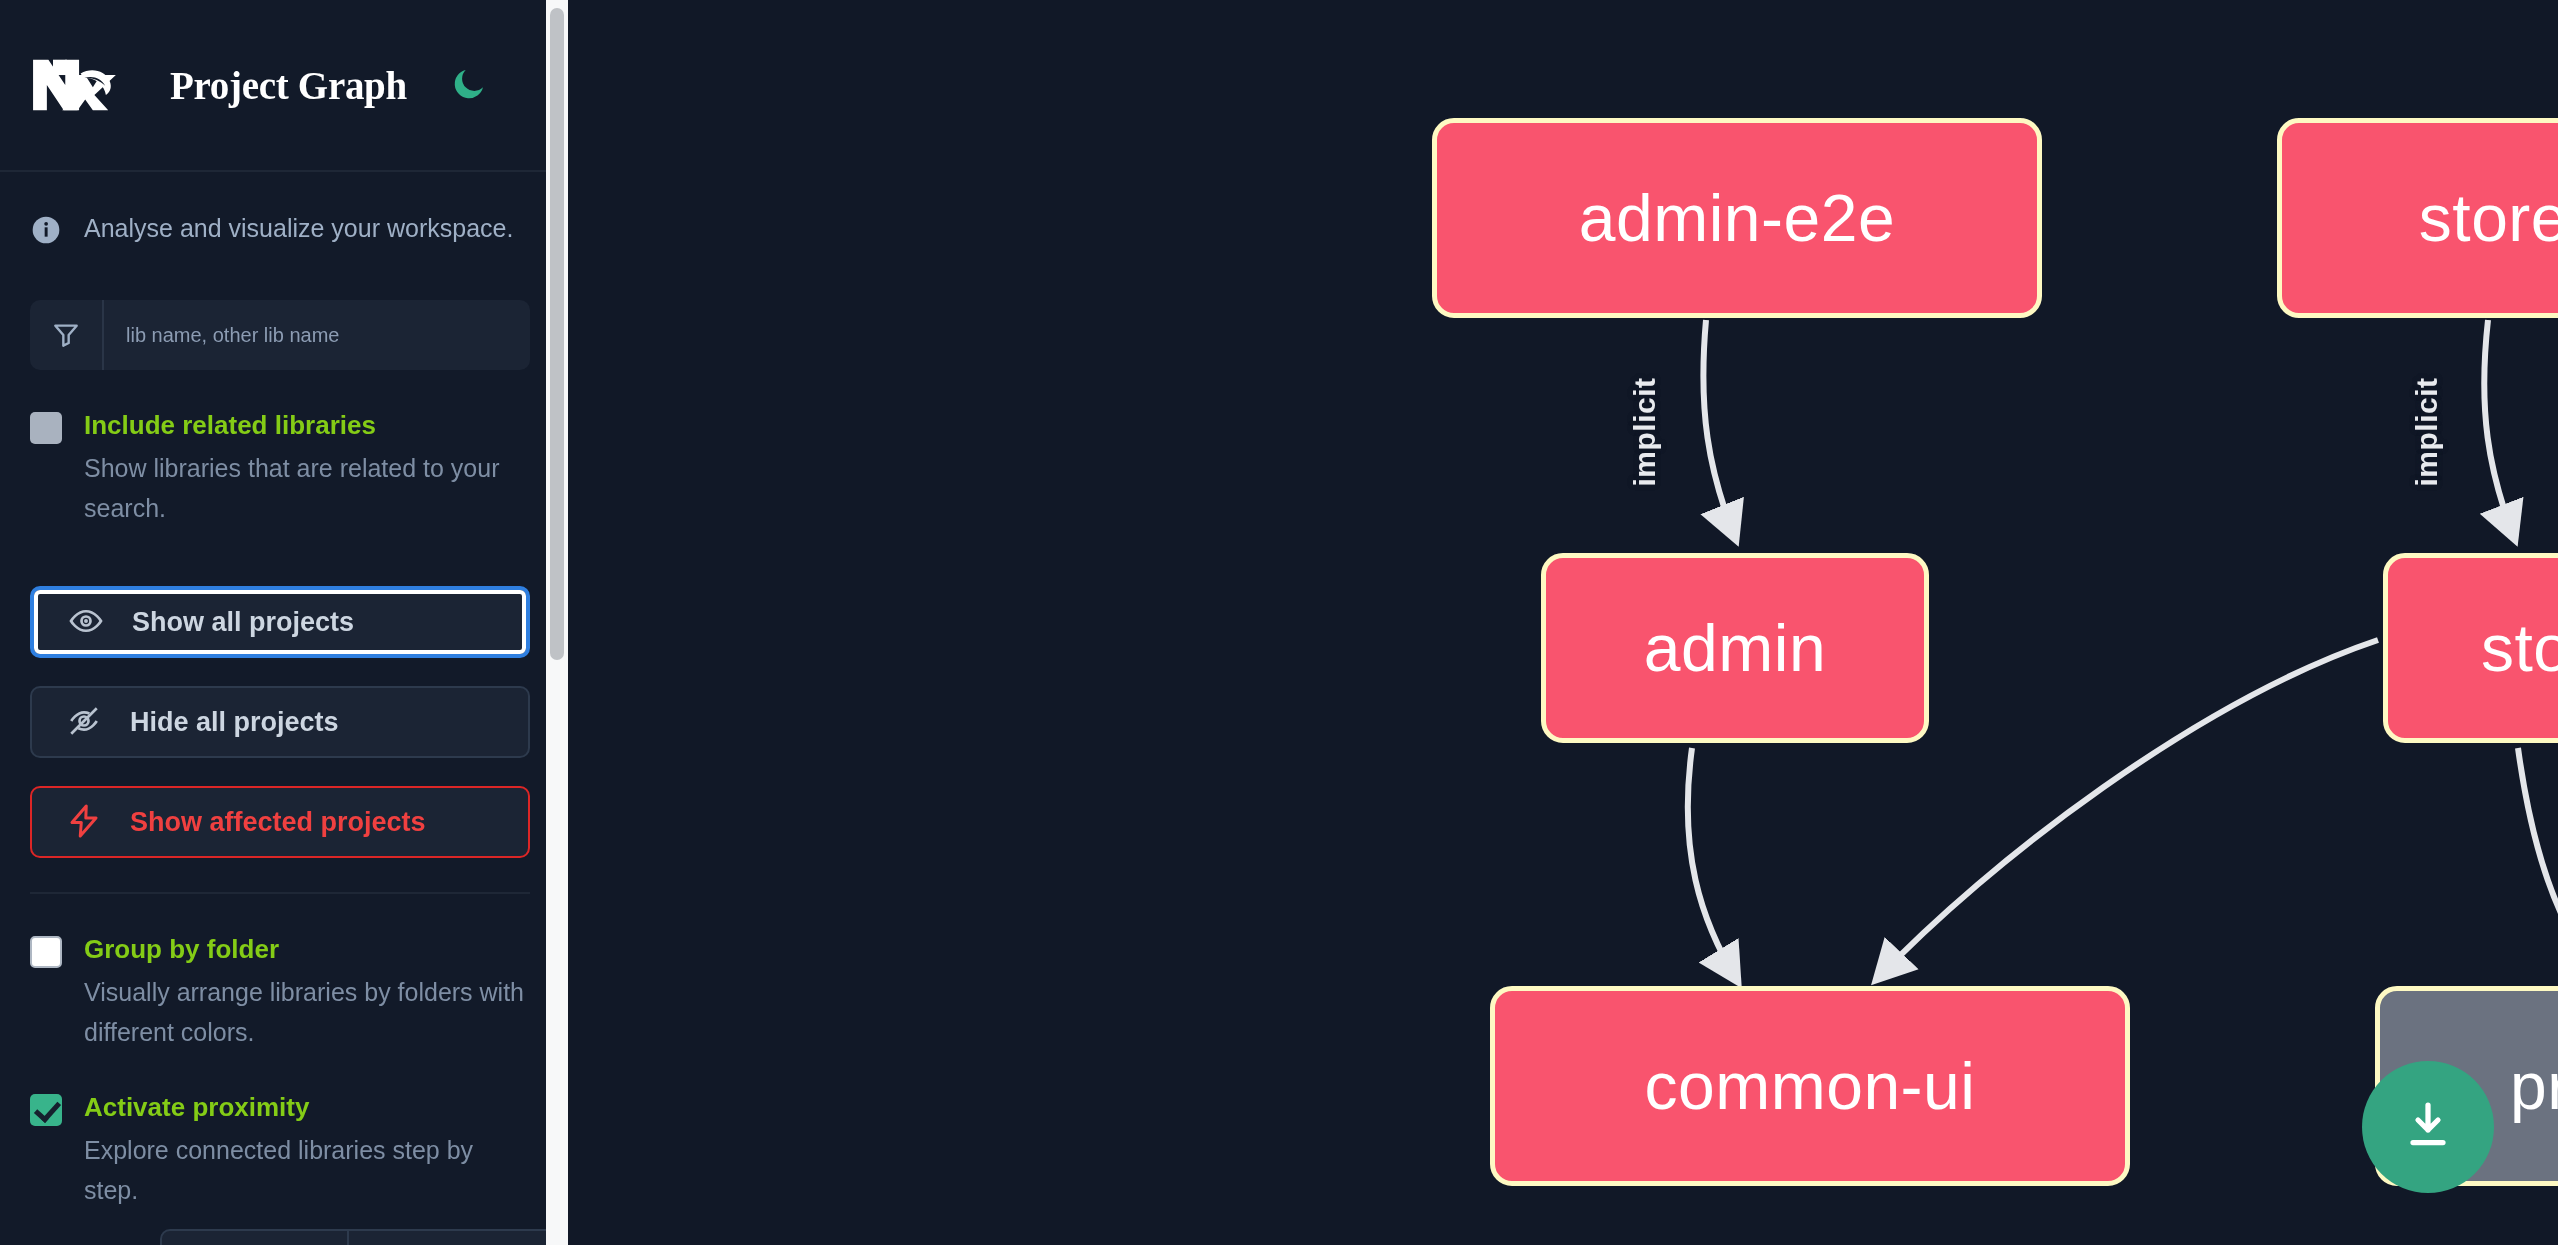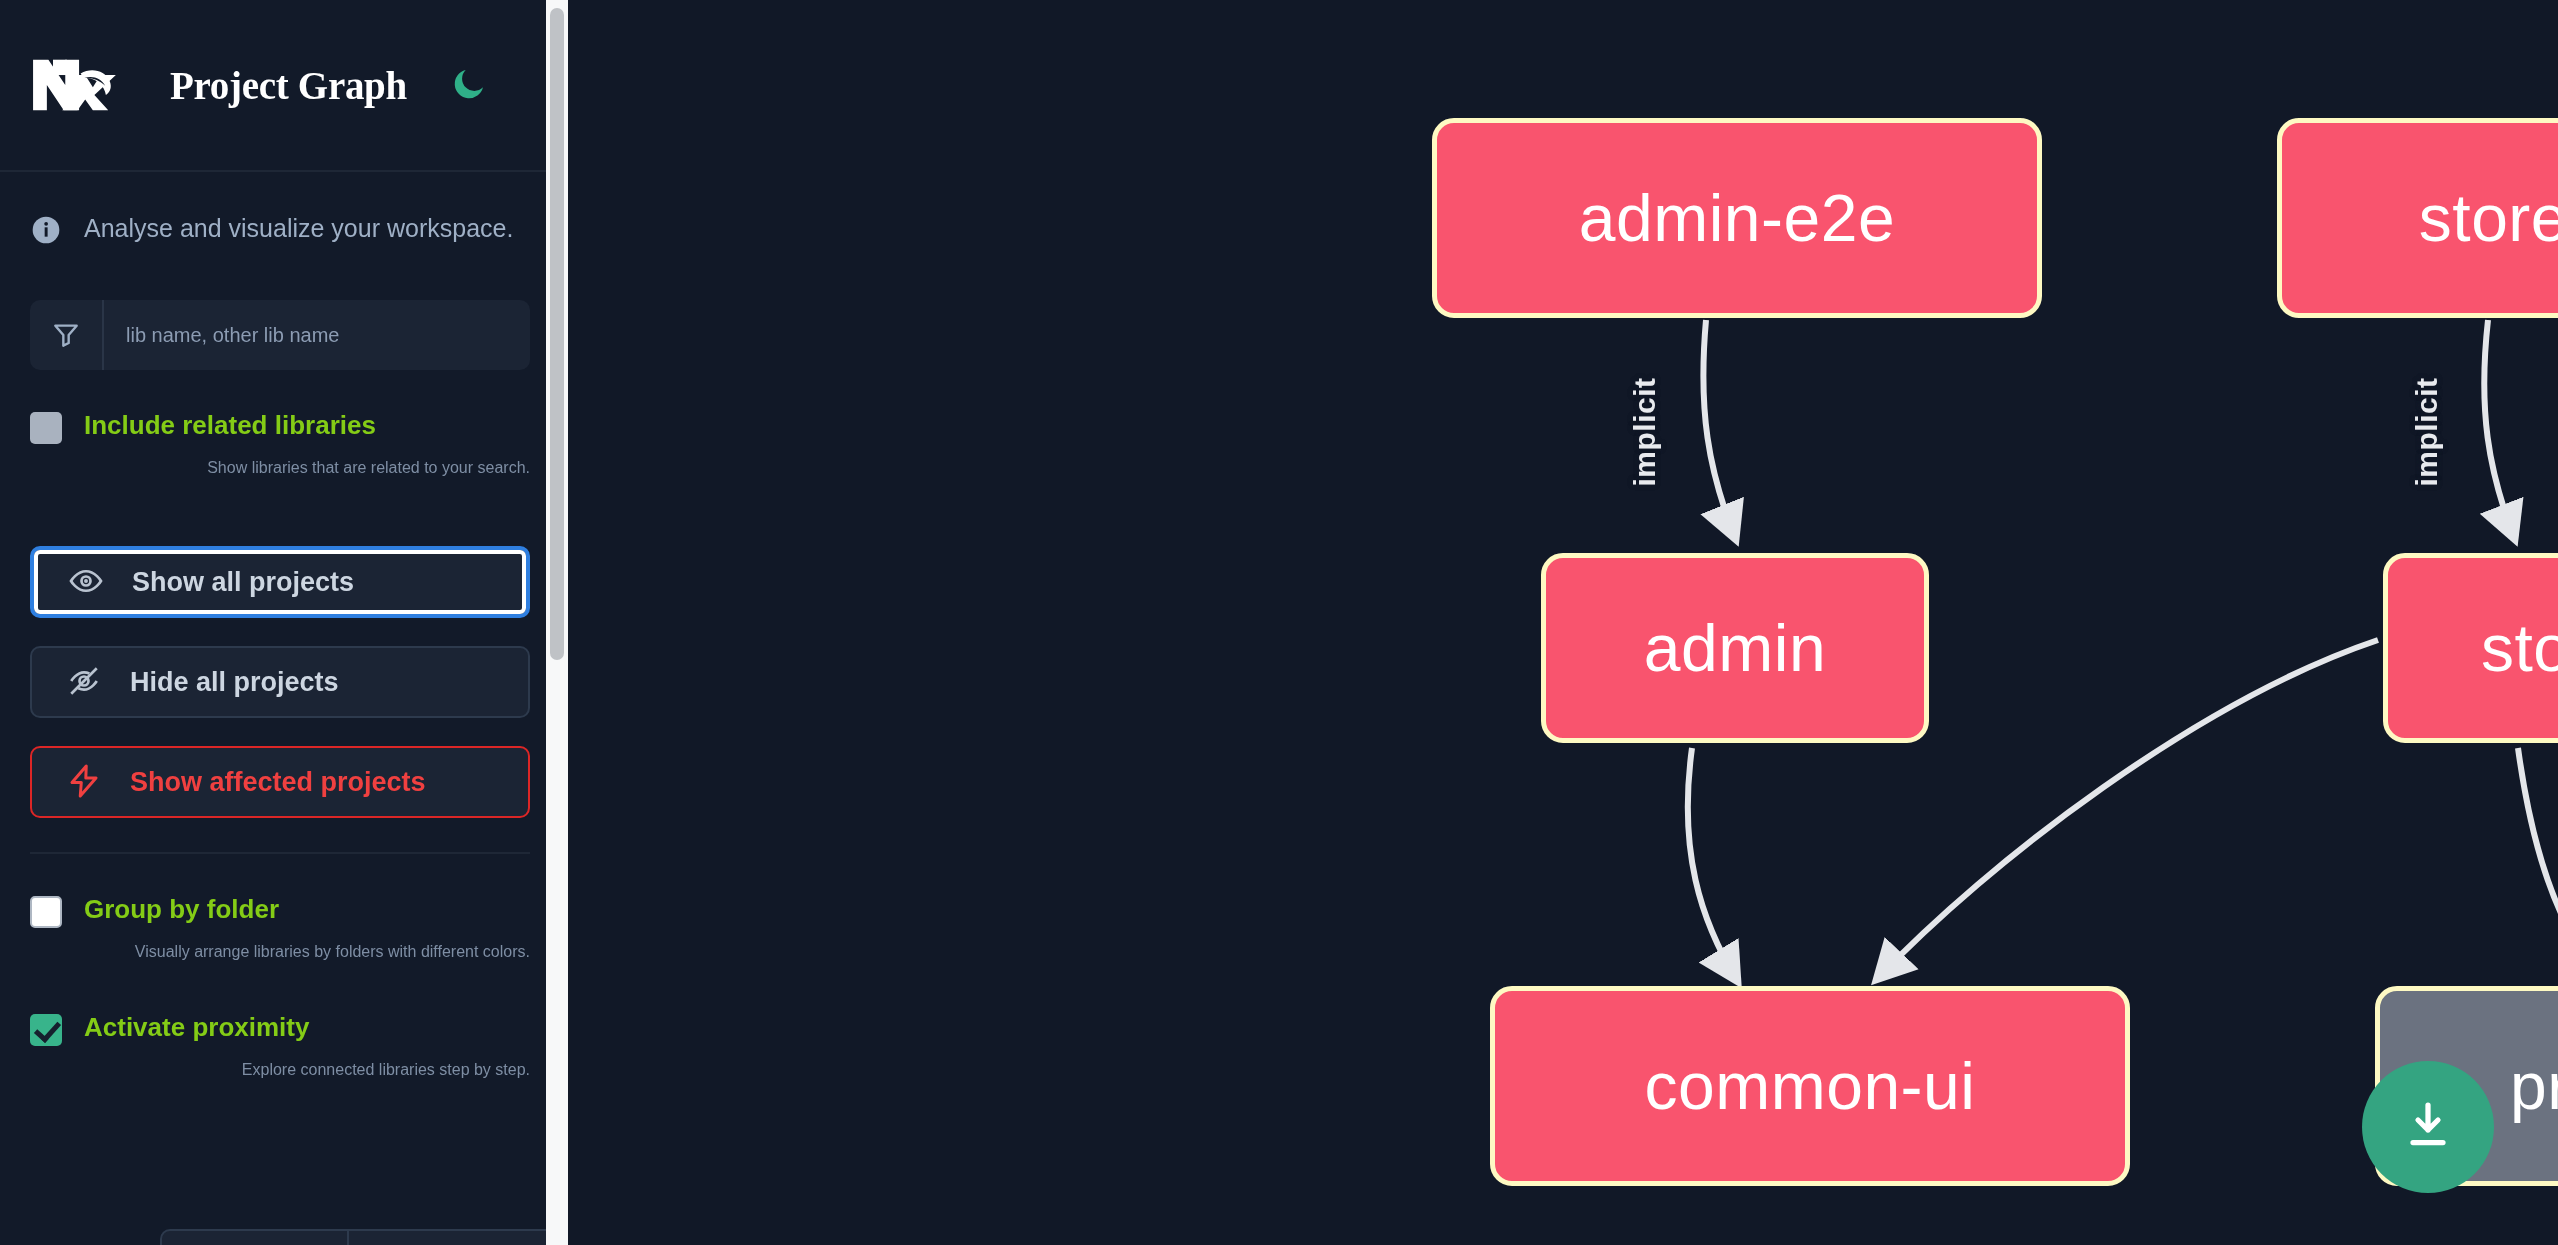--- a/index.html
+++ b/index.html
@@ -108,24 +108,23 @@
   }
   .check-texts { flex: 1 1 auto; }
   .check-title {
     color: #84cc16;
     font-size: 26px;
     font-weight: 700;
     line-height: 34px;
   }
   .check-desc {
     color: #7e8ea4;
-    font-size: 16px;
+    font-size: 25px;
     line-height: 40px;
     margin-top: 6px;
-    text-align: right;
   }
 
   .btn {
     margin-top: 28px;
     height: 72px;
     width: 100%;
     border-radius: 10px;
     display: flex; align-items: center;
     padding-left: 34px;
     gap: 28px;

